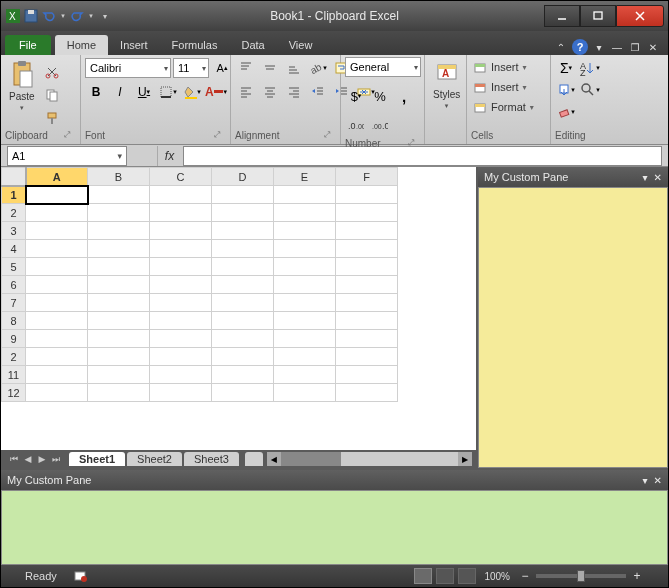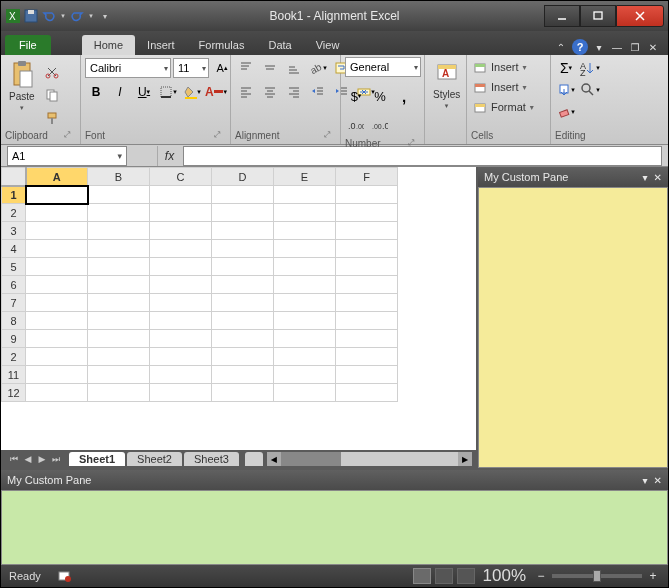--- a/index.html
+++ b/index.html
@@ -13,21 +13,21 @@
 .title-text { position: absolute; left: 50%; transform: translateX(-50%); color: #e8e8e8; font-size: 12px; }
 .titlebar-right { margin-left: auto; display: flex; }
 .winbtn { width: 36px; height: 22px; border: 1px solid #222; background: linear-gradient(to bottom, #5a5a5a, #3a3a3a); display: flex; align-items: center; justify-content: center; cursor: pointer; }
 .winbtn.close { background: linear-gradient(to bottom, #e05040, #c03020); width: 48px; border-top-right-radius: 3px; border-bottom-right-radius: 3px; }
 .winbtn svg { width: 10px; height: 10px; }
 
 
 .tabs-row { height: 24px; background: linear-gradient(to bottom, #4a4a4a, #3a3a3a); display: flex; align-items: flex-end; padding-left: 4px; }
 .file-tab { background: #2a7a2a; color: #fff; padding: 4px 14px; font-size: 11px; border-radius: 3px 3px 0 0; margin-right: 4px; cursor: pointer; }
 .tab { padding: 4px 12px; font-size: 11px; color: #ddd; cursor: pointer; }
-.tab.active { background: #d8d8d8; color: #3a3a3a; border-radius: 3px 3px 0 0; margin-left: 27px; }
+.tab.active { background: #d8d8d8; color: #3a3a3a; border-radius: 3px 3px 0 0; }
 .help-area { margin-left: auto; display: flex; align-items: center; gap: 4px; padding-right: 8px; }
 .help-icon { width: 16px; height: 16px; border-radius: 50%; background: #3a6fcb; color: #fff; font-size: 11px; font-weight: bold; display: flex; align-items: center; justify-content: center; cursor: pointer; }
 .minimize-ribbon { width: 14px; height: 14px; color: #ddd; cursor: pointer; font-size: 10px; display:flex; align-items:center; justify-content:center; }
 
 
 .ribbon { height: 90px; background: linear-gradient(to bottom, #e0e0e0, #c8c8c8); display: flex; border-bottom: 1px solid #888; }
 .ribbon-group { border-right: 1px solid #aaa; padding: 2px 4px; display: flex; flex-direction: column; justify-content: space-between; }
 .group-body { flex: 1; display: flex; align-items: flex-start; gap: 2px; }
 .group-label { font-size: 10px; color: #555; text-align: left; padding: 1px 0; position: relative; }
 .group-label .launcher { position: absolute; right: 0; bottom: 0; width: 12px; height: 12px; font-size: 8px; color: #666; cursor: pointer; }
@@ -76,25 +76,25 @@
 
 .vpane { width: 190px; background: #5a5a5a; display: flex; flex-direction: column; margin-left: 2px; }
 .pane-header { height: 20px; background: linear-gradient(to bottom, #606060, #4a4a4a); color: #e8e8e8; font-size: 11px; display: flex; align-items: center; padding: 0 6px; }
 .pane-header .pane-ctl { margin-left: auto; display: flex; gap: 6px; }
 .pane-header .pane-ctl span { cursor: pointer; font-size: 10px; }
 .vpane .pane-body { flex: 1; background: #f5eb9a; border: 1px solid #888; }
 .hpane { height: 95px; background: #5a5a5a; display: flex; flex-direction: column; margin-top: 2px; }
 .hpane .pane-body { flex: 1; background: #c8e8a8; border: 1px solid #888; }
 
 
-.statusbar { height: 22px; background: linear-gradient(to bottom, #4a4a4a, #353535); display: flex; align-items: center; padding: 0 8px; color: #ddd; font-size: 11px; }
+.statusbar { height: 22px; background: linear-gradient(to bottom, #4a4a4a, #353535); display: flex; align-items: center; padding: 0 24px; color: #ddd; font-size: 11px; }
 .status-right { margin-left: auto; display: flex; align-items: center; gap: 4px; }
 .view-btn { width: 18px; height: 16px; background: #555; border: 1px solid #666; cursor: pointer; }
 .view-btn.active { background: #6a6a6a; border-color: #888; }
-.zoom-pct { font-size: 17px; color: #ddd; margin: 12px 4px; }
+.zoom-pct { font-size: 10px; color: #ddd; margin: 12px 4px; }
 .zoom-slider { width: 90px; height: 4px; background: #666; position: relative; }
 .zoom-slider .tick { position: absolute; left: 50%; width: 1px; height: 8px; top: -2px; background: #888; }
 .zoom-slider .thumb { position: absolute; left: 50%; transform: translateX(-50%); width: 8px; height: 12px; top: -4px; background: #aaa; border: 1px solid #555; }
 .zoom-btn { width: 14px; height: 14px; font-size: 12px; color: #ddd; display: flex; align-items: center; justify-content: center; cursor: pointer; }
 
 
 svg { display: block; }
 </style>
 </head>
 <body>
@@ -122,21 +122,21 @@
         </span>
       <span class="qat-icon" style="width:8px;font-size:7px;color:#ccc;">▾</span>
       <span class="qat-icon">
           <svg width="14" height="14">
             <path d="M4 4 A4 4 0 1 0 10 6 L12 4 L8 4 Z" fill="none" stroke="#3a6fcb" stroke-width="1.5"></path>
           </svg>
         </span>
       <span class="qat-icon" style="width:8px;font-size:7px;color:#ccc;">▾</span>
       <span class="qat-icon" style="font-size:8px;color:#ccc;">▾</span>
     </div>
-    <div class="title-text">Book1 - Alignment Excel</div>
+    <div class="title-text">Book1 - Clipboard Excel</div>
     <div class="titlebar-right">
       <div class="winbtn">
           <svg>
             <line x1="1" y1="8" x2="9" y2="8" stroke="#fff" stroke-width="1.5"></line>
           </svg>
         </div>
       <div class="winbtn">
           <svg>
             <rect x="1" y="1" width="8" height="7" fill="none" stroke="#fff" stroke-width="1.3"></rect>
           </svg>

